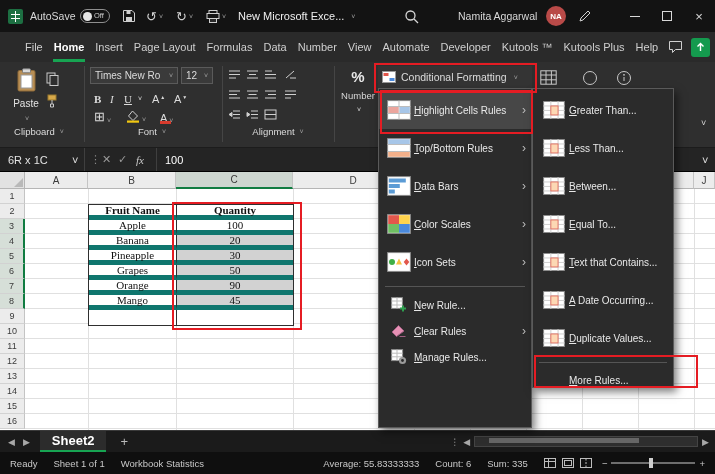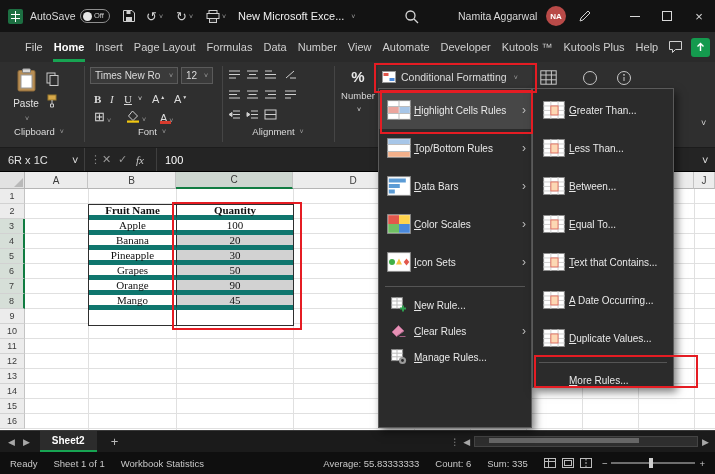--- a/index.html
+++ b/index.html
@@ -89,21 +89,21 @@
   .mi-chev{color:#bdbdbd;font-size:12px;padding:0 2px;}
   .cf-sep{height:1px;background:#555;margin:5px 6px;}
   .cf-sub{position:absolute;left:532px;top:88px;width:142px;height:300px;background:#2b2b2b;border:1px solid #5a5a5a;
           box-shadow:3px 4px 8px rgba(0,0,0,.5);z-index:55;box-sizing:border-box;padding-top:2px;}
   .sub-item{display:flex;align-items:center;height:38px;padding:0 6px;font-size:10px;color:#e8e8e8;}
   .sub-item.small{height:25px;}
 
   
   .tabsrow{position:absolute;left:0;top:430px;width:715px;height:22px;background:#1b1b1b;border-top:1px solid #3a3a3a;
            display:flex;align-items:center;box-sizing:border-box;color:#a8a8a8;font-size:9px;}
-  .sheettab{height:100%;display:flex;align-items:center;padding:0 12px;color:#fff;font-size:10px;font-weight:bold;
+  .sheettab{height:100%;display:flex;align-items:center;padding:0 12px;color:#fff;font-size:13px;font-weight:bold;
             background:#2c2c2c;border-bottom:2px solid #17a452;box-sizing:border-box;}
   .hscroll{display:flex;align-items:center;gap:4px;margin-left:auto;margin-right:6px;}
   .htrack{width:222px;height:9px;background:#2e2e2e;border:1px solid #444;position:relative;}
   .hthumb{position:absolute;left:14px;top:1px;width:150px;height:5px;background:#666;}
 
   
   .status{position:absolute;left:0;top:452px;width:715px;height:22px;background:#0f0f0f;display:flex;align-items:center;
           color:#c9c9c9;font-size:9.5px;}
   .status .seg{margin-left:16px;white-space:nowrap;}
   .zoomtrack{width:84px;height:2px;background:#6e6e6e;position:relative;margin:0 4px;}

